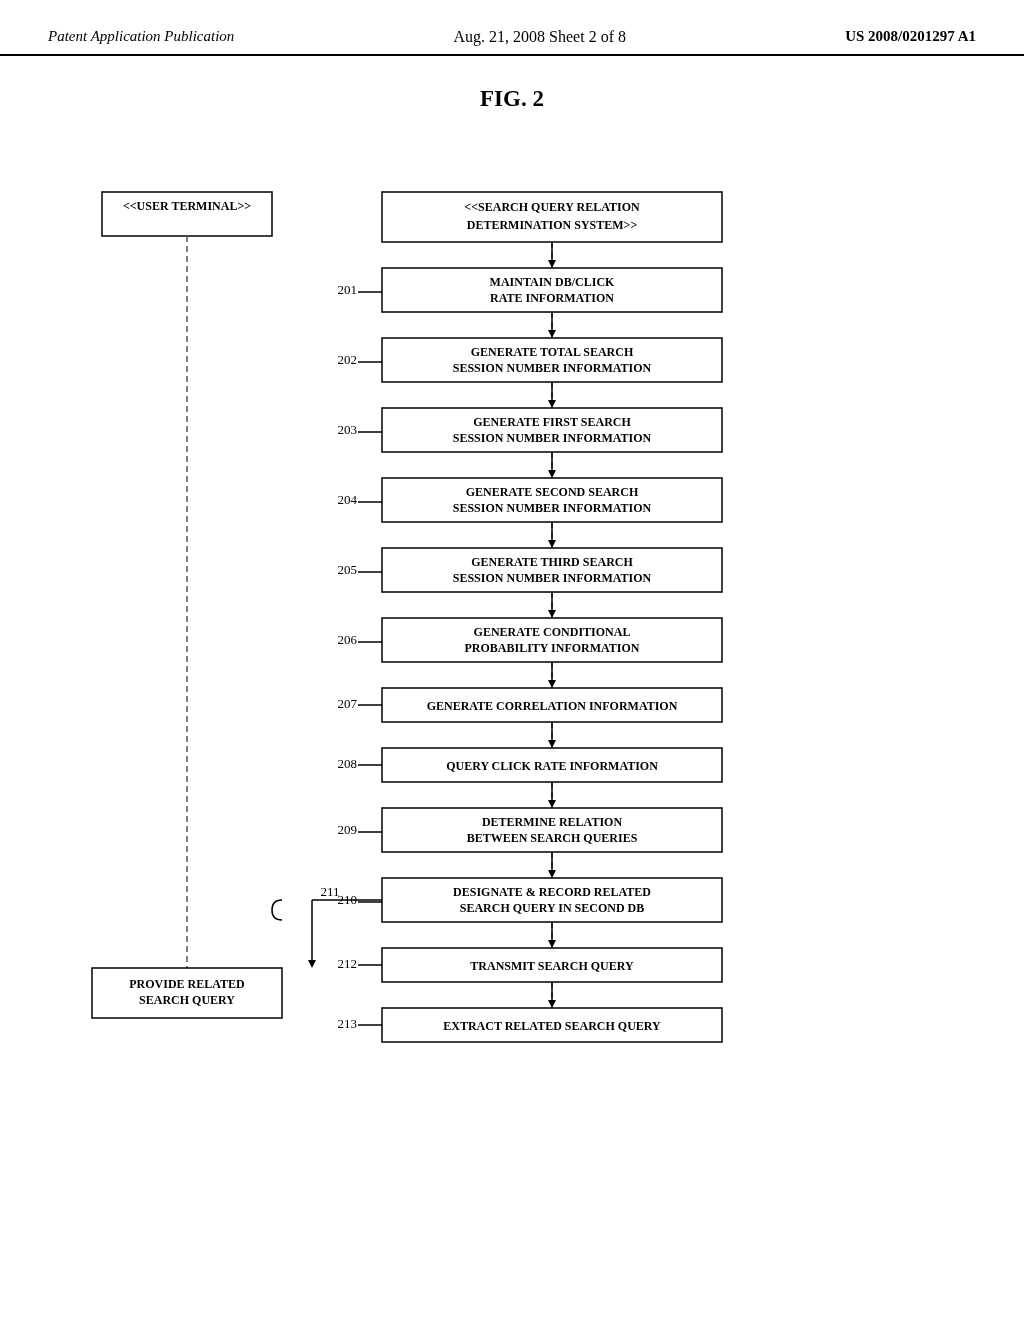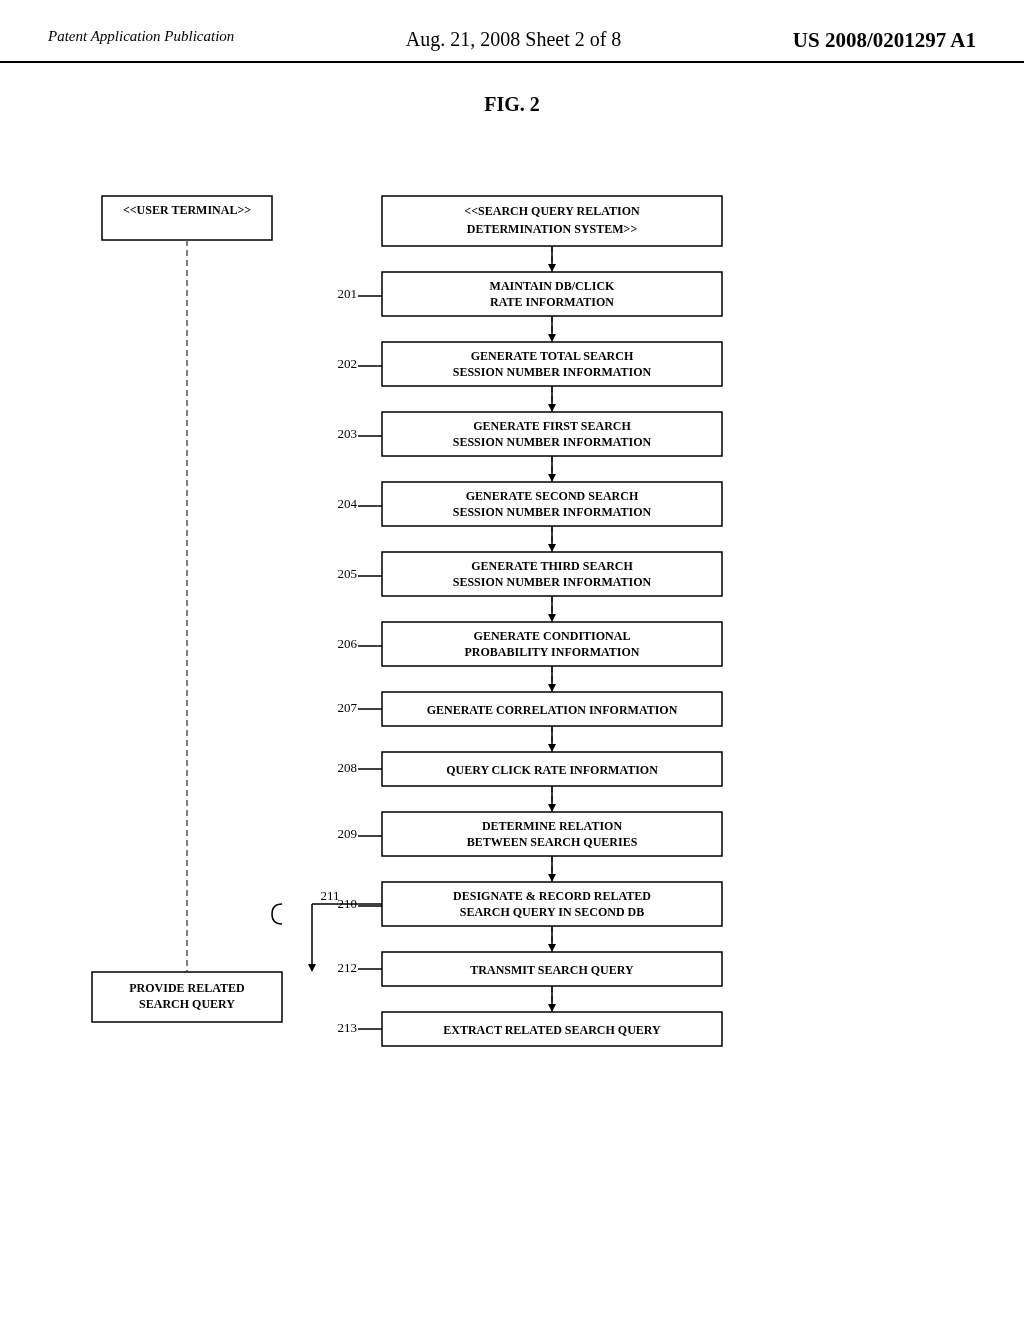--- a/index.html
+++ b/index.html
@@ -19,37 +19,37 @@
       align-items: flex-start;
       padding: 28px 48px 8px 48px;
       border-bottom: 2px solid #000;
       padding-bottom: 8px;
     }
     .header-left {
       font-size: 15px;
       font-style: italic;
     }
     .header-center {
-      font-size: 20px;
+      font-size: 16px;
       text-align: center;
     }
     .header-right {
-      font-size: 21px;
+      font-size: 15px;
       font-weight: bold;
     }
 
     
     .main {
       padding: 20px 60px 40px 60px;
     }
 
     
     .fig-title {
       text-align: center;
-      font-size: 20px;
+      font-size: 23px;
       font-weight: bold;
       margin-top: 10px;
       margin-bottom: 30px;
     }
 
     
     .diagram-wrapper {
       position: relative;
       width: 880px;
       margin: 0 auto;

